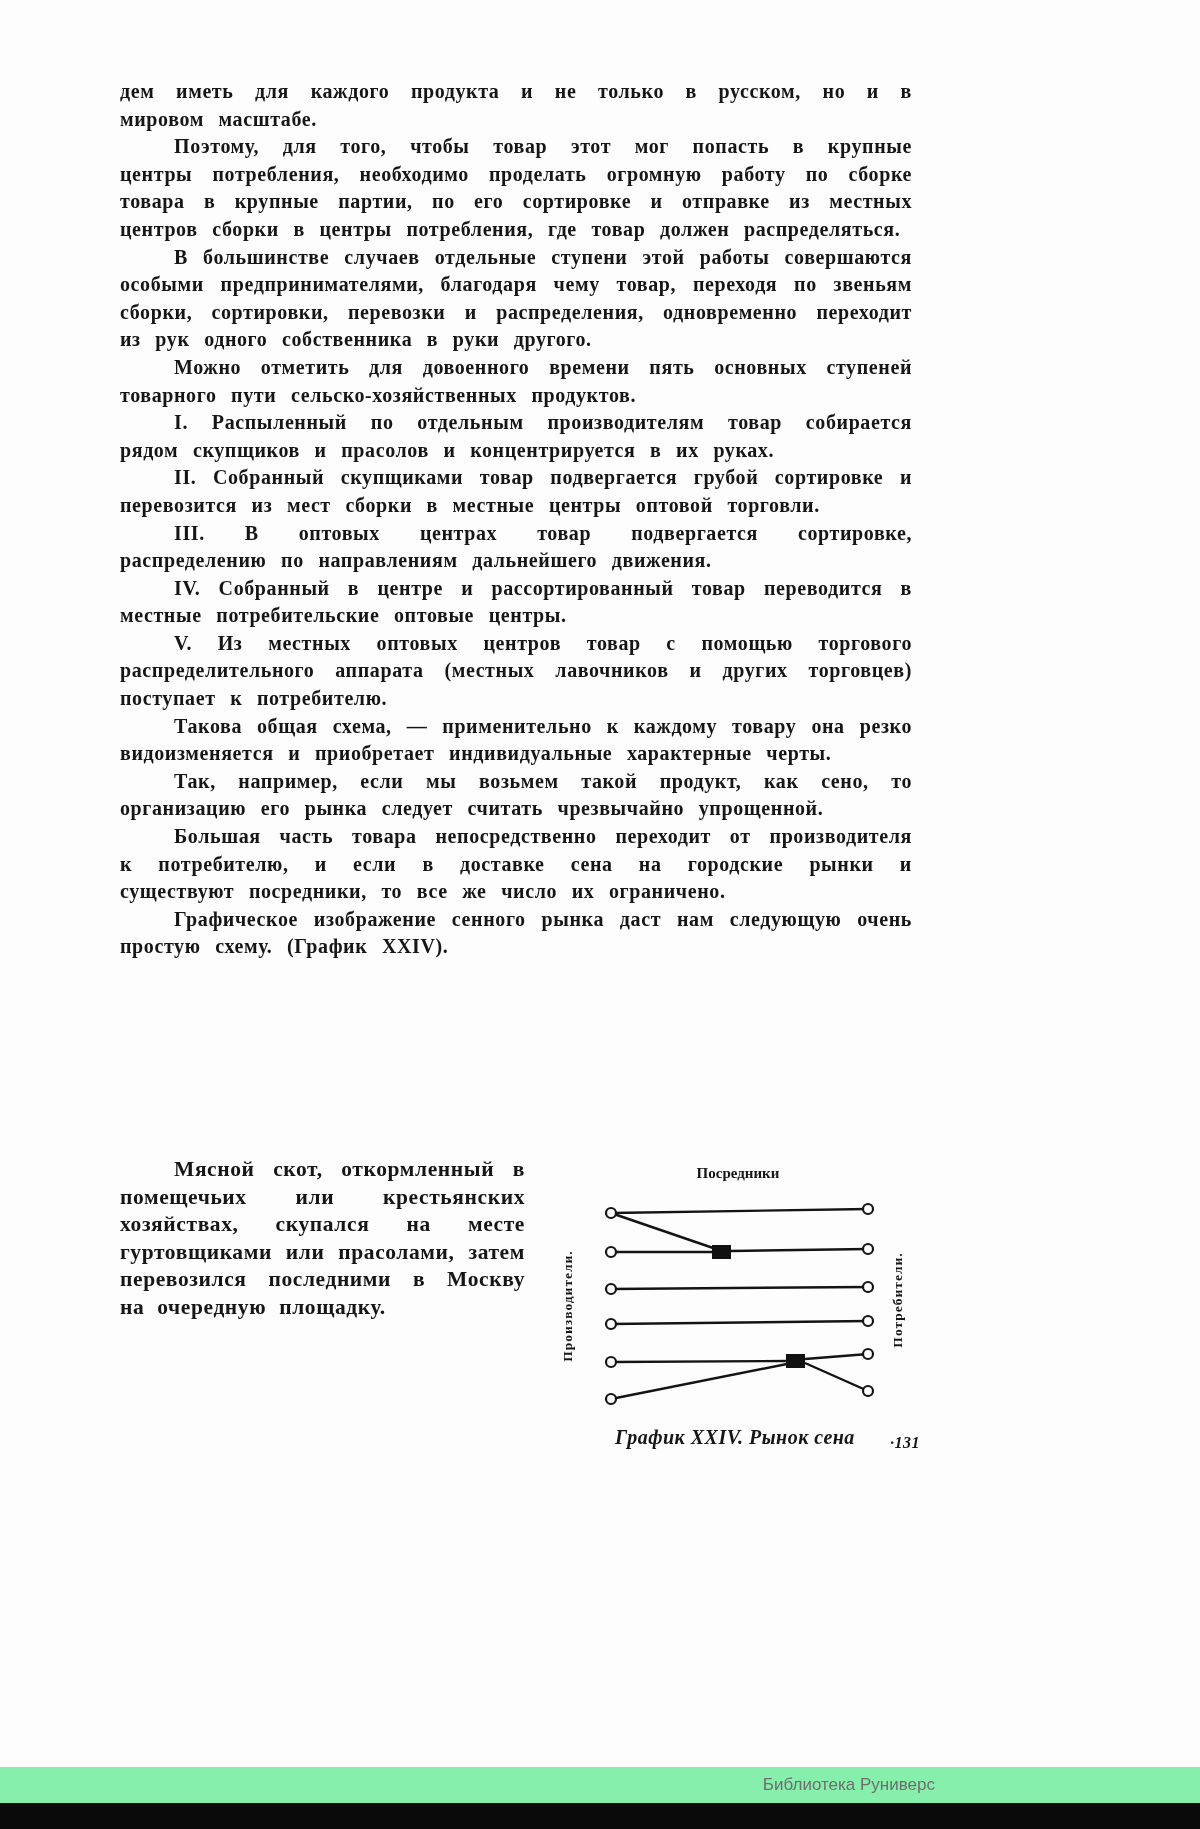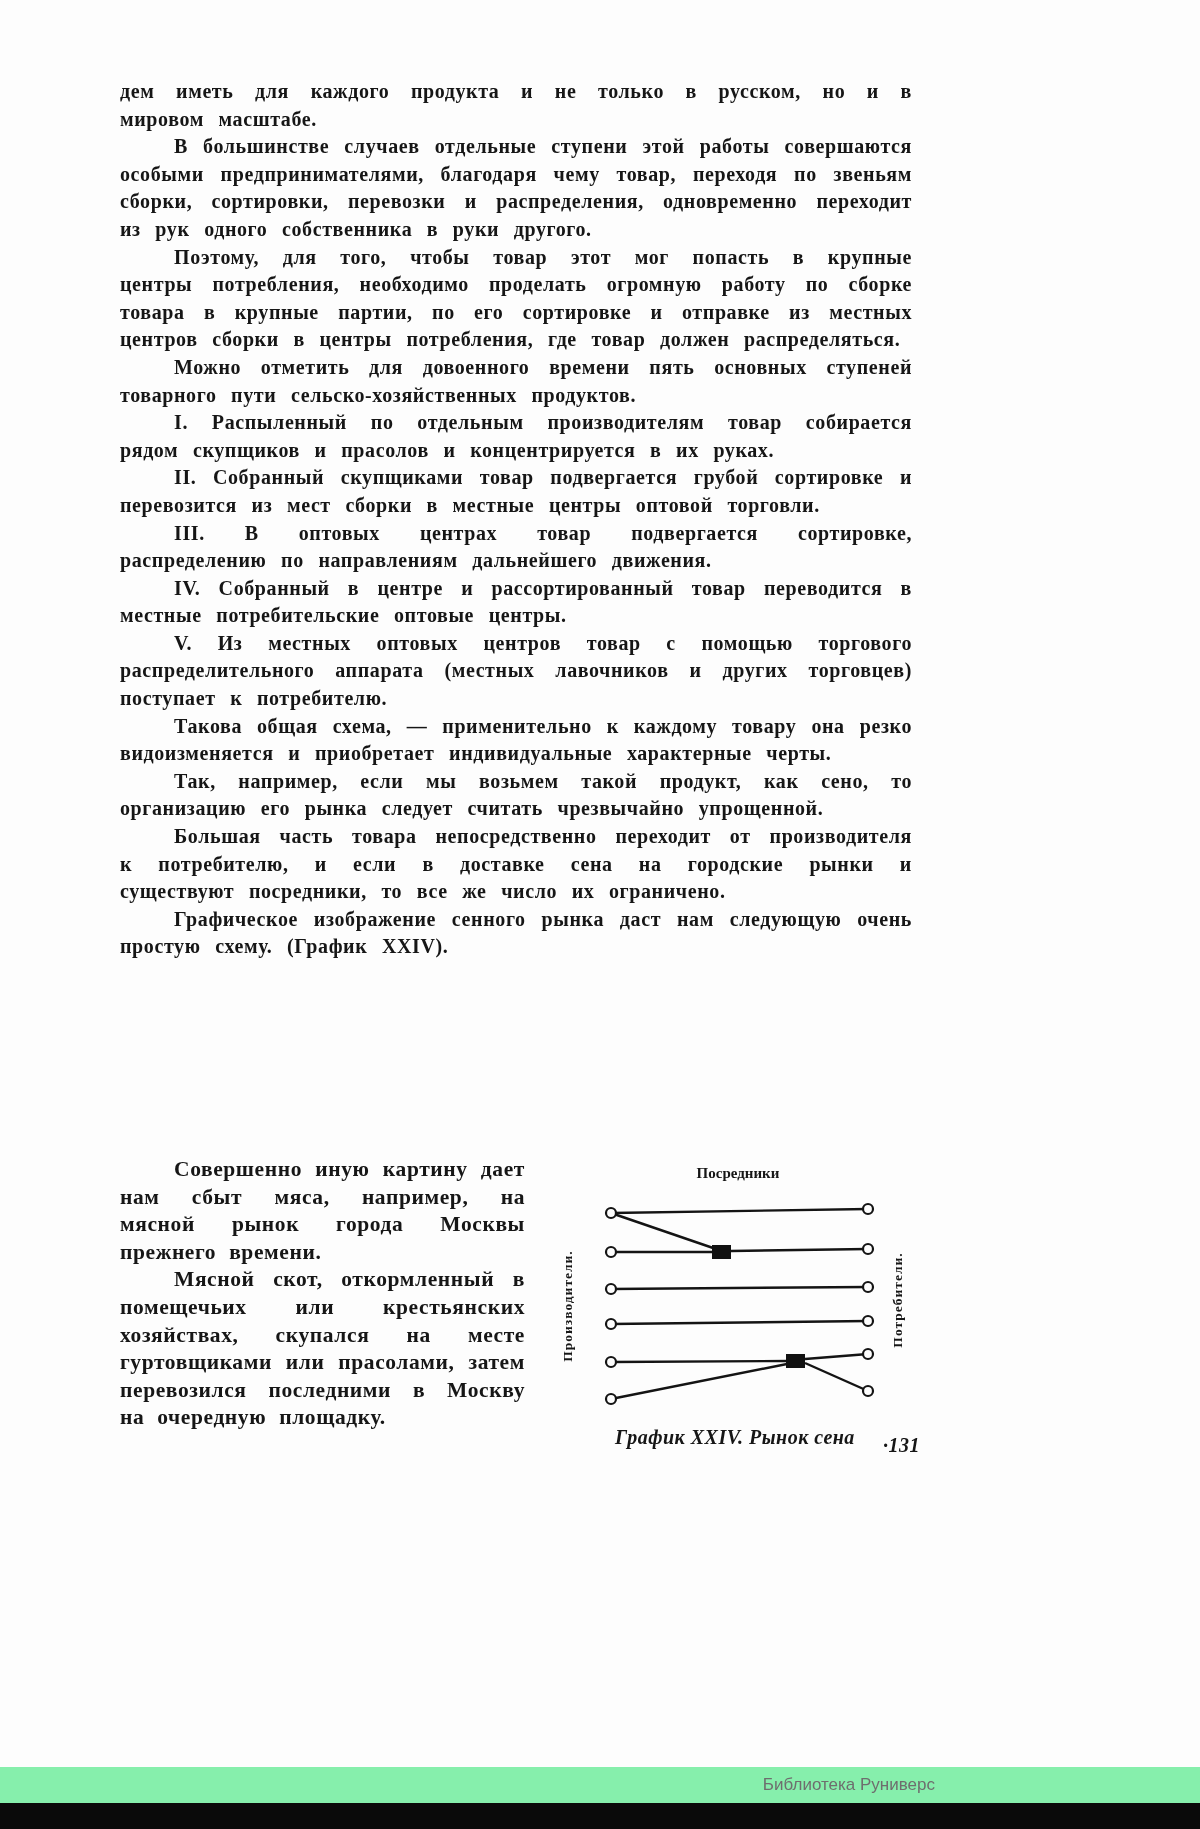--- a/index.html
+++ b/index.html
@@ -59,21 +59,21 @@
     margin-top:12px;
     text-align:center;
     font-size:20px;
     font-weight:700;
     letter-spacing:0.5px;
     font-style:italic;
   }
   .page-number {
     position:absolute;
     right:-6px; top:8px;
-    font-size:20px;
+    font-size:16px;
     font-weight:700;
     white-space:nowrap;
   }
   .footer-strip {
     position:absolute;
     left:0; bottom:26px;
     width:100%; height:36px;
     background:#86efac;
     display:flex;
     align-items:center;
@@ -90,38 +90,37 @@
     background:#0a0a0a;
   }
 </style>
 </head>
 <body>
 
 <div class="page">
 
   <div class="text-block">
     <p>дем иметь для каждого продукта и не только в русском, но и в мировом масштабе.</p>
+    <p class="indent">Поэтому, для того, чтобы товар этот мог попасть в крупные центры потребления, необходимо проделать огромную работу по сборке товара в крупные партии, по его сортировке и отправке из местных центров сборки в центры потребления, где товар должен распределяться.</p>
     <p class="indent">В большинстве случаев отдельные ступени этой работы совершаются особыми предпринимателями, благодаря чему товар, переходя по звеньям сборки, сортировки, перевозки и распределения, одновременно переходит из рук одного собственника в руки другого.</p>
-    <p class="indent">Поэтому, для того, чтобы товар этот мог попасть в крупные центры потребления, необходимо проделать огромную работу по сборке товара в крупные партии, по его сортировке и отправке из местных центров сборки в центры потребления, где товар должен распределяться.</p>
     <p class="indent">Можно отметить для довоенного времени пять основных ступеней товарного пути сельско-хозяйственных продуктов.</p>
     <p class="indent">I. Распыленный по отдельным производителям товар собирается рядом скупщиков и прасолов и концентрируется в их руках.</p>
     <p class="indent">II. Собранный скупщиками товар подвергается грубой сортировке и перевозится из мест сборки в местные центры оптовой торговли.</p>
     <p class="indent">III. В оптовых центрах товар подвергается сортировке, распределению по направлениям дальнейшего движения.</p>
     <p class="indent">IV. Собранный в центре и рассортированный товар переводится в местные потребительские оптовые центры.</p>
     <p class="indent">V. Из местных оптовых центров товар с помощью торгового распределительного аппарата (местных лавочников и других торговцев) поступает к потребителю.</p>
     <p class="indent">Такова общая схема, — применительно к каждому товару она резко видоизменяется и приобретает индивидуальные характерные черты.</p>
     <p class="indent">Так, например, если мы возьмем такой продукт, как сено, то организацию его рынка следует считать чрезвычайно упрощенной.</p>
     <p class="indent">Большая часть товара непосредственно переходит от производителя к потребителю, и если в доставке сена на городские рынки и существуют посредники, то все же число их ограничено.</p>
     <p class="indent">Графическое изображение сенного рынка даст нам следующую очень простую схему. (График XXIV).</p>
   </div>
 
   <div class="columns">
 
     <div class="left-col">
-      <p class="indent">Совершенно иную картину дает нам сбыт мяса, например, на мясной рынок города Москвы прежнего времени.</p>
       <p class="indent">Мясной скот, откормленный в помещечьих или крестьянских хозяйствах, скупался на месте гуртовщиками или прасолами, затем перевозился последними в Москву на очередную площадку.</p>
     </div>
 
     <div class="diagram-col">
       <svg class="diagram-svg" width="358" height="258" viewBox="0 0 358 258">
 
         <text x="182" y="22" text-anchor="middle" font-size="15" class="svg-label">Посредники</text>
 
         <text x="16" y="150" text-anchor="middle" font-size="13.5" letter-spacing="1" transform="rotate(-90 16 150)" class="svg-label">Производители.</text>
 

